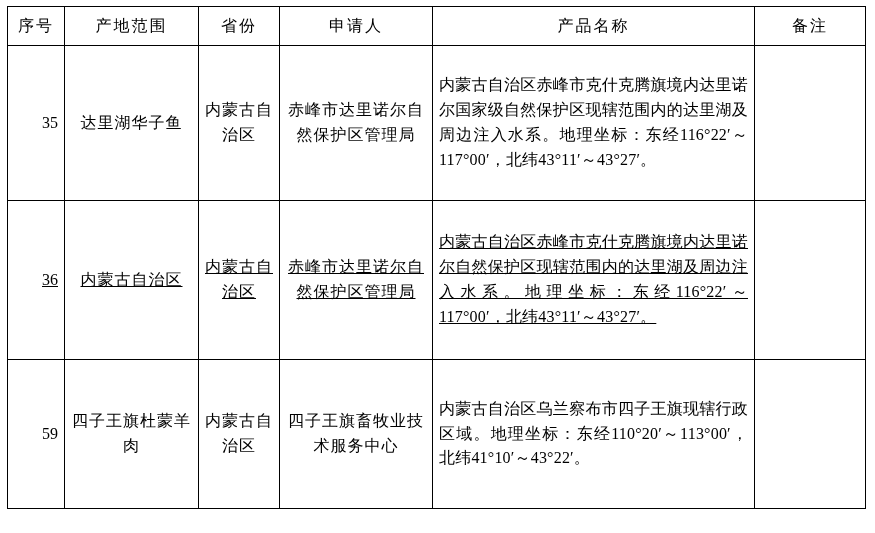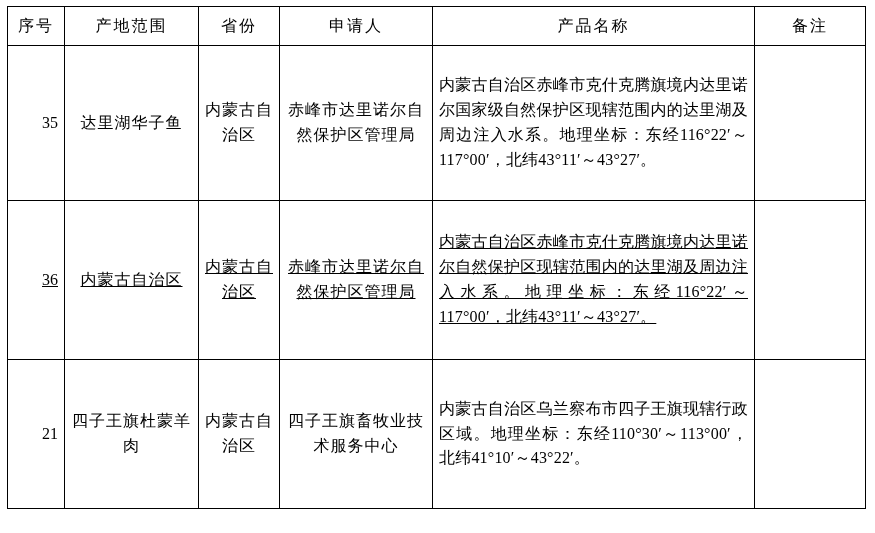--- a/index.html
+++ b/index.html
@@ -103,22 +103,22 @@
       </tr>
       <tr class="row-2">
         <td class="c-seq">36</td>
         <td class="c-name">内蒙古自治区</td>
         <td class="c-prov">内蒙古自治区</td>
         <td class="c-app">赤峰市达里诺尔自然保护区管理局</td>
         <td class="c-range">内蒙古自治区赤峰市克什克腾旗境内达里诺尔自然保护区现辖范围内的达里湖及周边注入水系。地理坐标：东经116°22′～117°00′，北纬43°11′～43°27′。</td>
         <td class="c-note"></td>
       </tr>
       <tr class="row-3">
-        <td class="c-seq">21</td>
+        <td class="c-seq">59</td>
         <td class="c-name">四子王旗杜蒙羊肉</td>
         <td class="c-prov">内蒙古自治区</td>
         <td class="c-app">四子王旗畜牧业技术服务中心</td>
-        <td class="c-range">内蒙古自治区乌兰察布市四子王旗现辖行政区域。地理坐标：东经110°30′～113°00′，北纬41°10′～43°22′。</td>
+        <td class="c-range">内蒙古自治区乌兰察布市四子王旗现辖行政区域。地理坐标：东经110°20′～113°00′，北纬41°10′～43°22′。</td>
         <td class="c-note"></td>
       </tr>
     </tbody>
   </table>
 </div>
 
 </body></html>

